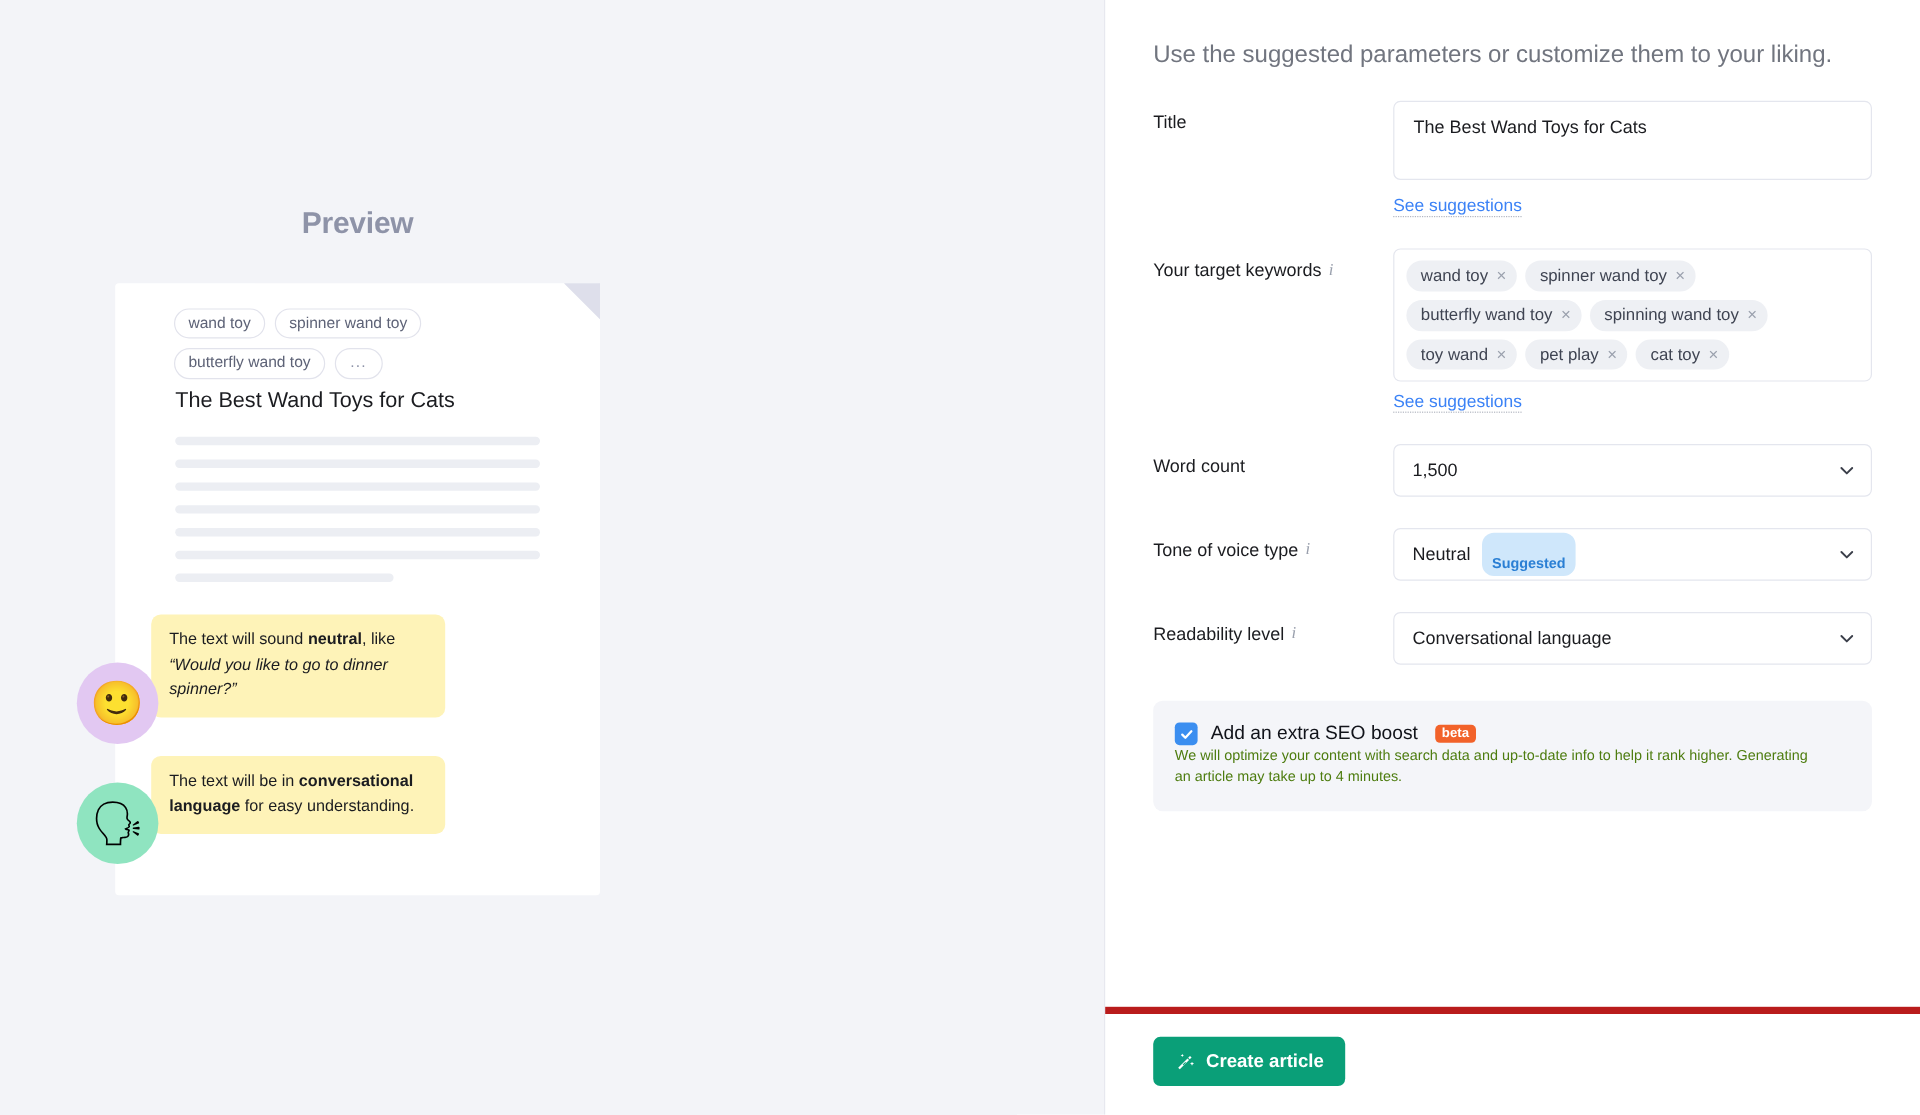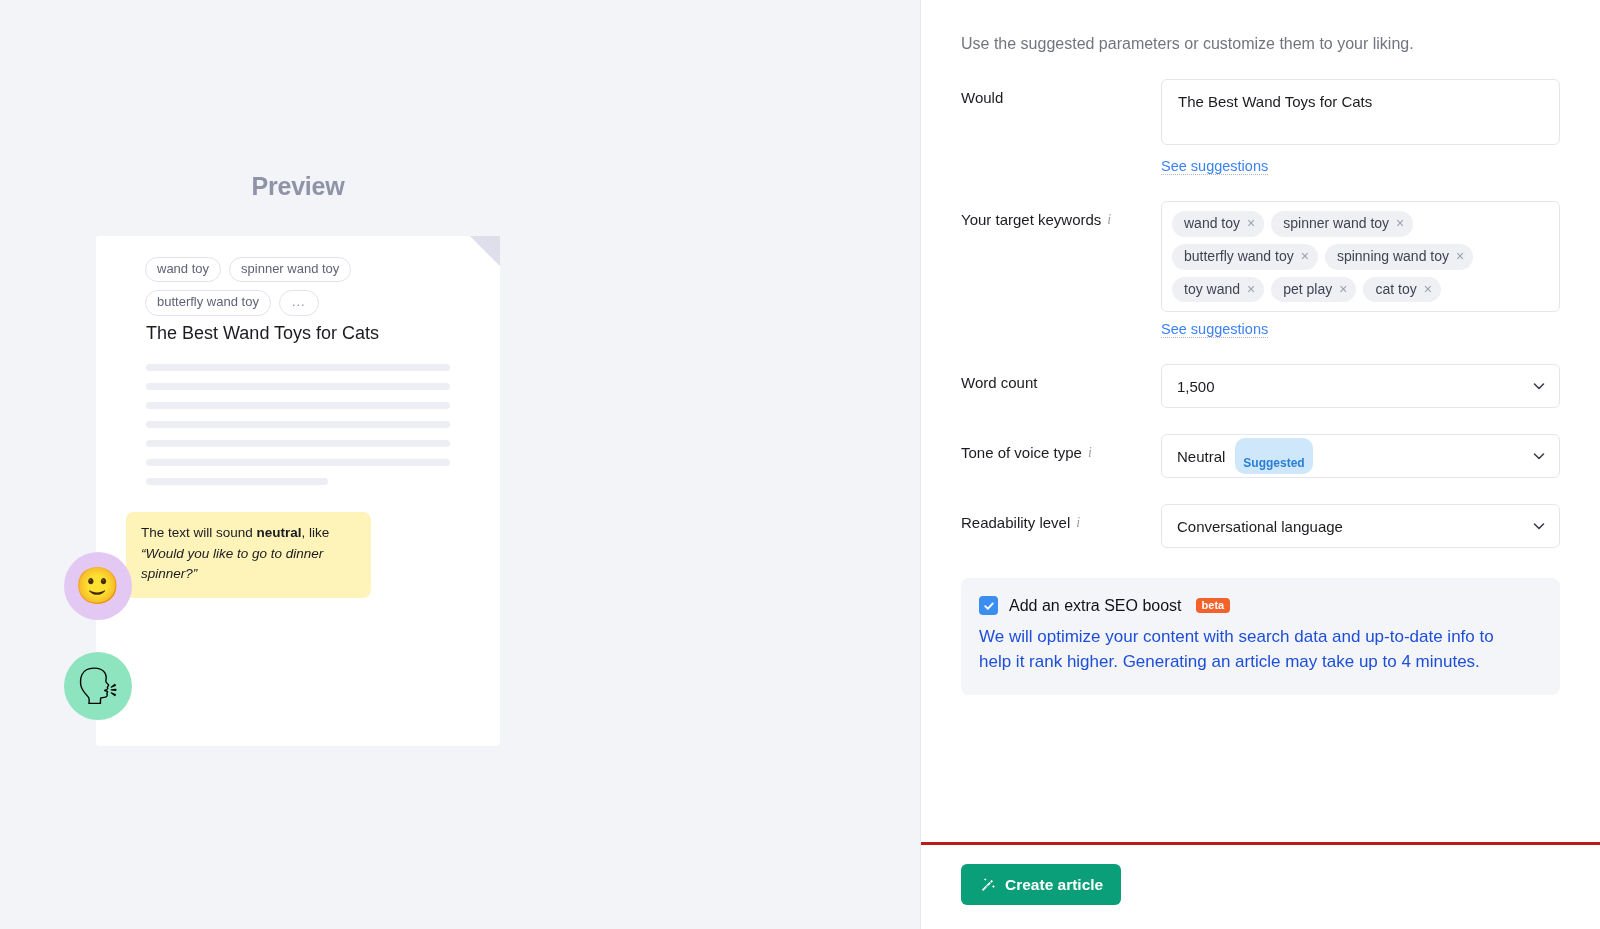--- a/index.html
+++ b/index.html
@@ -94,21 +94,21 @@
 
   
   .form-pane {
     flex: 1 1 auto; height: 929px; background: #fff;
     border-left: 1px solid #e7e8ef;
     position: relative;
     display: flex; flex-direction: column;
   }
   .form-body { padding: 26px 40px 0 40px; flex: 1 1 auto; overflow: hidden; }
   .form-title { font-size: 20px; font-weight: bold; color: #11131a; letter-spacing:-0.2px;}
-  .form-sub  { font-size: 16px; color: #71757f; margin-top: 9px; }
+  .form-sub  { font-size: 20px; color: #71757f; margin-top: 9px; }
 
   .field-row { display: flex; align-items: flex-start; margin-top: 26px; }
   .field-label {
     width: 200px; flex: 0 0 200px;
     font-size: 15px; color: #1b1c20;
     display: flex; align-items: center; gap: 6px;
     padding-top: 10px;
   }
   .info-icon {
     font-family: "Liberation Serif", serif;
@@ -183,26 +183,26 @@
     flex: 0 0 19px; cursor: pointer;
   }
   .checkbox svg { display: block; }
   .seo-label { font-size: 16px; color: #11131a; }
   .badge-beta {
     background: #f2622a; color: #fff;
     border-radius: 4px; padding: 1px 6px 2px 6px;
     font-size: 11px; font-weight: bold; margin-left: 3px;
   }
   .seo-desc {
-    margin-top: 10px; font-size: 17px; line-height: 1.45;
-    color: #1d4ed8; max-width: 540px;
+    font-size: 12px; line-height: 1.45;
+    color: #4d7c0f; max-width: 540px;
   }
 
   .form-footer {
-    flex: 0 0 auto; border-top: 3px solid #b91c1c;
+    flex: 0 0 auto; border-top: 6px solid #b91c1c;
     padding: 19px 40px 24px 40px;
     margin-top: 36px;
   }
   .btn-primary {
     background: #0a9f78; color: #fff;
     border: none; border-radius: 6px;
     height: 41px; padding: 0 18px;
     font-size: 15.5px; font-weight: bold;
     font-family: "Liberation Sans", sans-serif;
     display: inline-flex; align-items: center; gap: 9px;
@@ -245,31 +245,34 @@
 
     <div class="callout" id="callout-tone">
       <div class="callout-emoji emoji-purple">🙂</div>
       <div class="bubble">
         <span>The text will sound </span><b>neutral</b><span>, like </span><i>“Would you like to go to dinner spinner?”</i>
       </div>
     </div>
 
     <div class="callout" id="callout-read">
       <div class="callout-emoji emoji-green">🗣</div>
+      <div class="bubble">
+        <span>The text will be in </span><b>conversational language</b><span> for easy understanding.</span>
+      </div>
     </div>
   </div>
 
   <div class="form-pane">
     <div class="form-body">
 
       <div class="form-sub">Use the suggested parameters or customize them to your liking.</div>
 
       <div class="field-row">
         <div class="field-label">
-          <span>Would</span>
+          <span>Title</span>
         </div>
         <div class="field-control">
           <textarea class="textinput" placeholder="Enter a title" style="">The Best Wand Toys for Cats</textarea>
           <div><span class="see-sugg">See suggestions</span></div>
         </div>
       </div>
 
       <div class="field-row">
         <div class="field-label">
           <span>Your target keywords</span>

